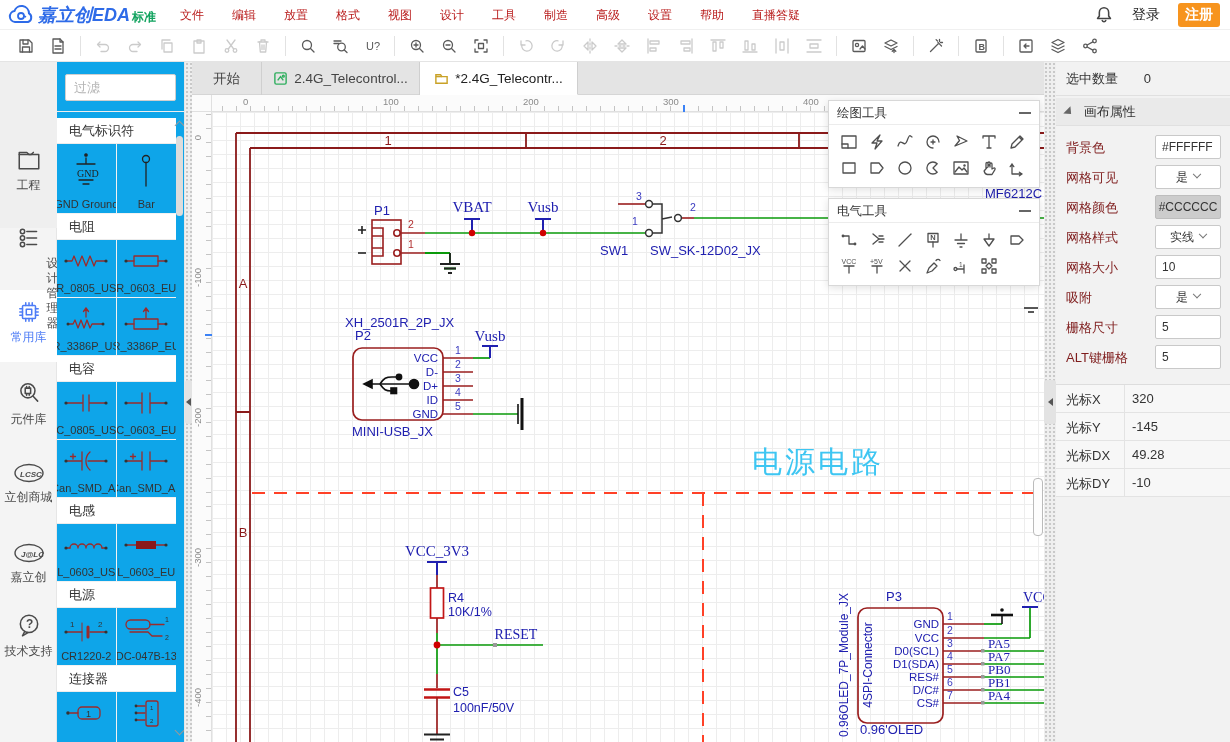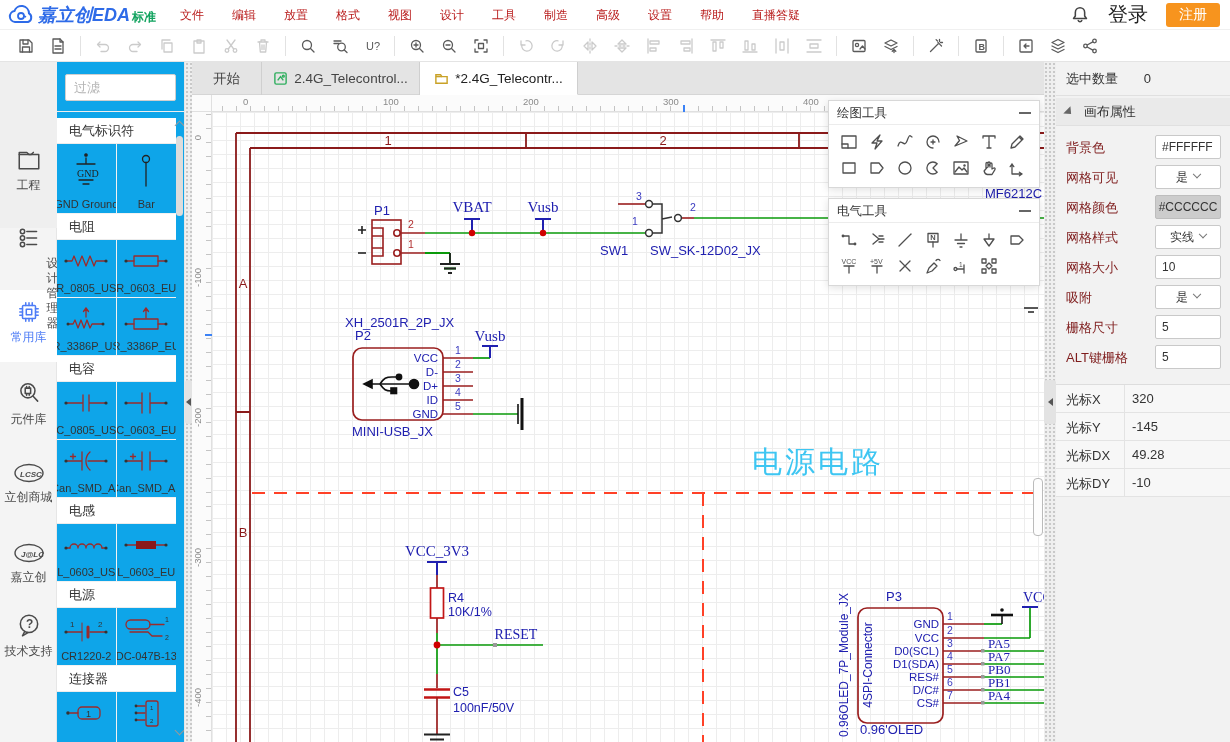--- a/index.html
+++ b/index.html
@@ -8,22 +8,22 @@
   #app { position:relative; width:1230px; height:742px; background:#fff; }
 
   
   #menubar { position:absolute; left:0; top:0; width:1230px; height:30px; background:#fff; border-bottom:1px solid #F0F0F0; display:flex; align-items:center; z-index:30; }
   #logo { display:flex; align-items:baseline; padding:0 10px 0 8px; cursor:pointer; }
   #logo svg { align-self:center; margin-right:4px; }
   .logo-text { font-size:18px; font-weight:bold; font-style:italic; color:#2E6BE8; letter-spacing:0; }
   .logo-badge { font-size:12px; color:#12A35F; font-weight:bold; margin-left:2px; }
   .menu-item { padding:0 14px; font-size:12px; color:#b91c1c; line-height:30px; cursor:pointer; white-space:nowrap; }
   #menubar-right { margin-left:auto; display:flex; align-items:center; gap:18px; padding-right:10px; }
-  #login-link { font-size:20px; color:#222; cursor:pointer; }
-  #register-btn { background:#F7941E; color:#fff; font-size:14px; padding:3px 13px; border-radius:3px; cursor:pointer; }
+  #login-link { font-size:14px; color:#222; cursor:pointer; }
+  #register-btn { background:#F7941E; color:#fff; font-size:14px; padding:3px 7px; border-radius:3px; cursor:pointer;font-weight:bold; }
 
   
   #toolbar { position:absolute; left:0; top:30px; width:1230px; height:32px; background:#fff; border-bottom:1px solid #E4E4E4; display:flex; align-items:center; padding-left:10px; z-index:29; }
   .tbi { width:26px; height:26px; display:flex; align-items:center; justify-content:center; margin:0 3px; border-radius:3px; cursor:pointer; }
   .tbi svg { stroke:#5A5A5A; fill:none; stroke-width:1.3; stroke-linecap:round; stroke-linejoin:round; }
   .tbi.dis svg { stroke:#CBCBCB; }
   .tbi svg text { fill:#5A5A5A; stroke:none; font-family:"Liberation Sans",sans-serif; }
   .sep { width:1px; height:20px; background:#E2E2E2; margin:0 6px; }
 
   

